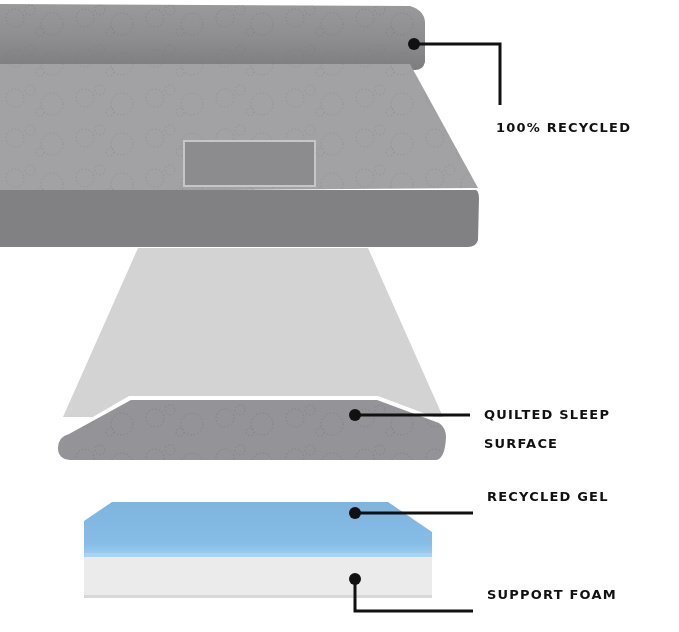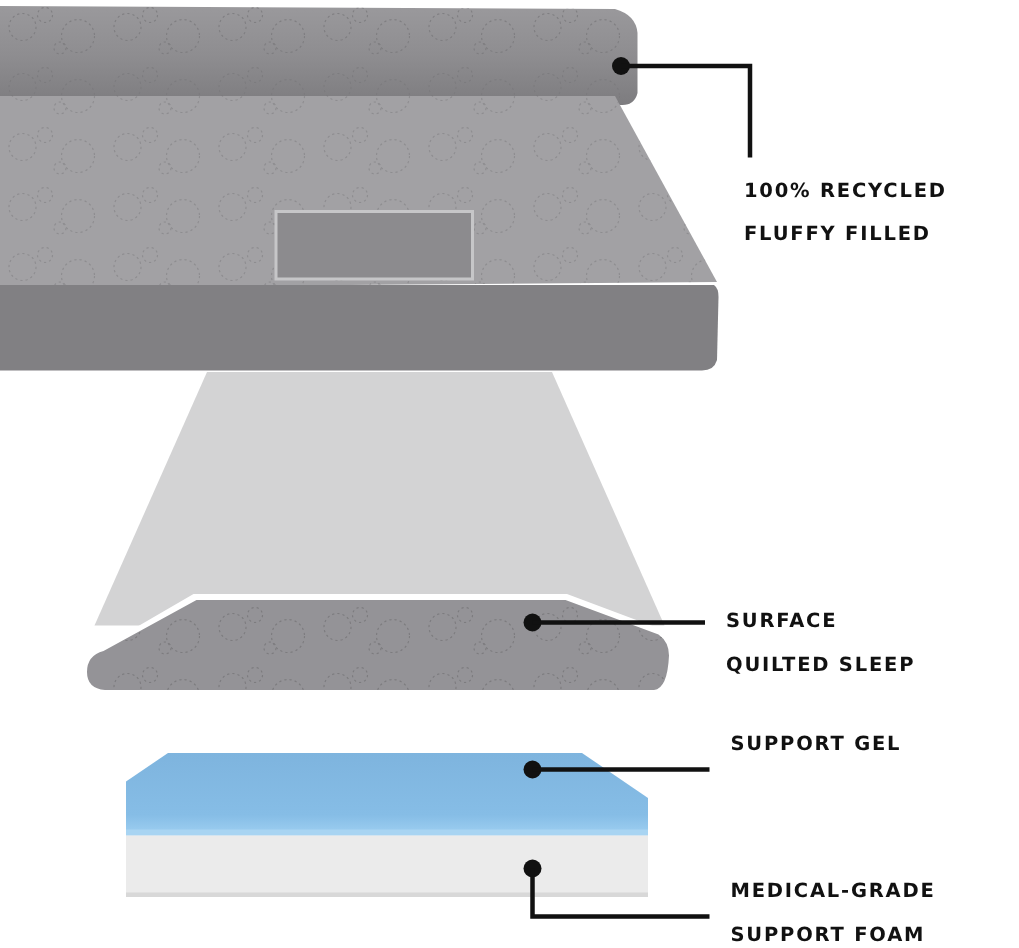--- a/index.html
+++ b/index.html
@@ -83,29 +83,27 @@
       <line x1="355" y1="513" x2="473" y2="513" stroke="#111" stroke-width="3"></line>
     </g>
     <g>
       <circle cx="355" cy="579" r="6" fill="#111"></circle>
       <polyline points="355,579 355,611 473,611" fill="none" stroke="#111" stroke-width="3"></polyline>
     </g>
   </svg>
 
   <div class="label" style="left:496px; top:113px;">
     <span>100% RECYCLED</span>
-    <span>FLUFFY FILLED</span>
   </div>
 
   <div class="label" style="left:484px; top:400px;">
+    <span>QUILTED SLEEP</span>
     <span>SURFACE</span>
-    <span>QUILTED SLEEP</span>
   </div>
 
   <div class="label" style="left:487px; top:482px;">
-    <span>SUPPORT GEL</span>
+    <span>RECYCLED GEL</span>
   </div>
 
   <div class="label" style="left:487px; top:580px;">
-    <span>MEDICAL-GRADE</span>
     <span>SUPPORT FOAM</span>
   </div>
 </div>
 
 </body></html>

